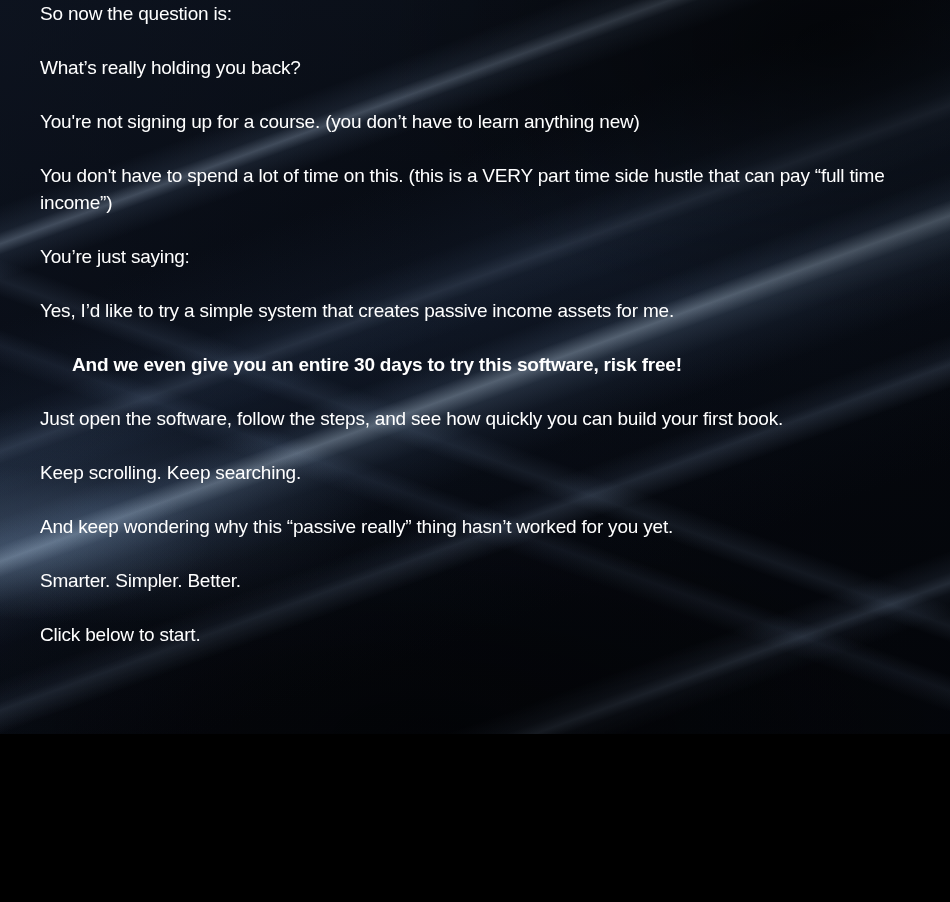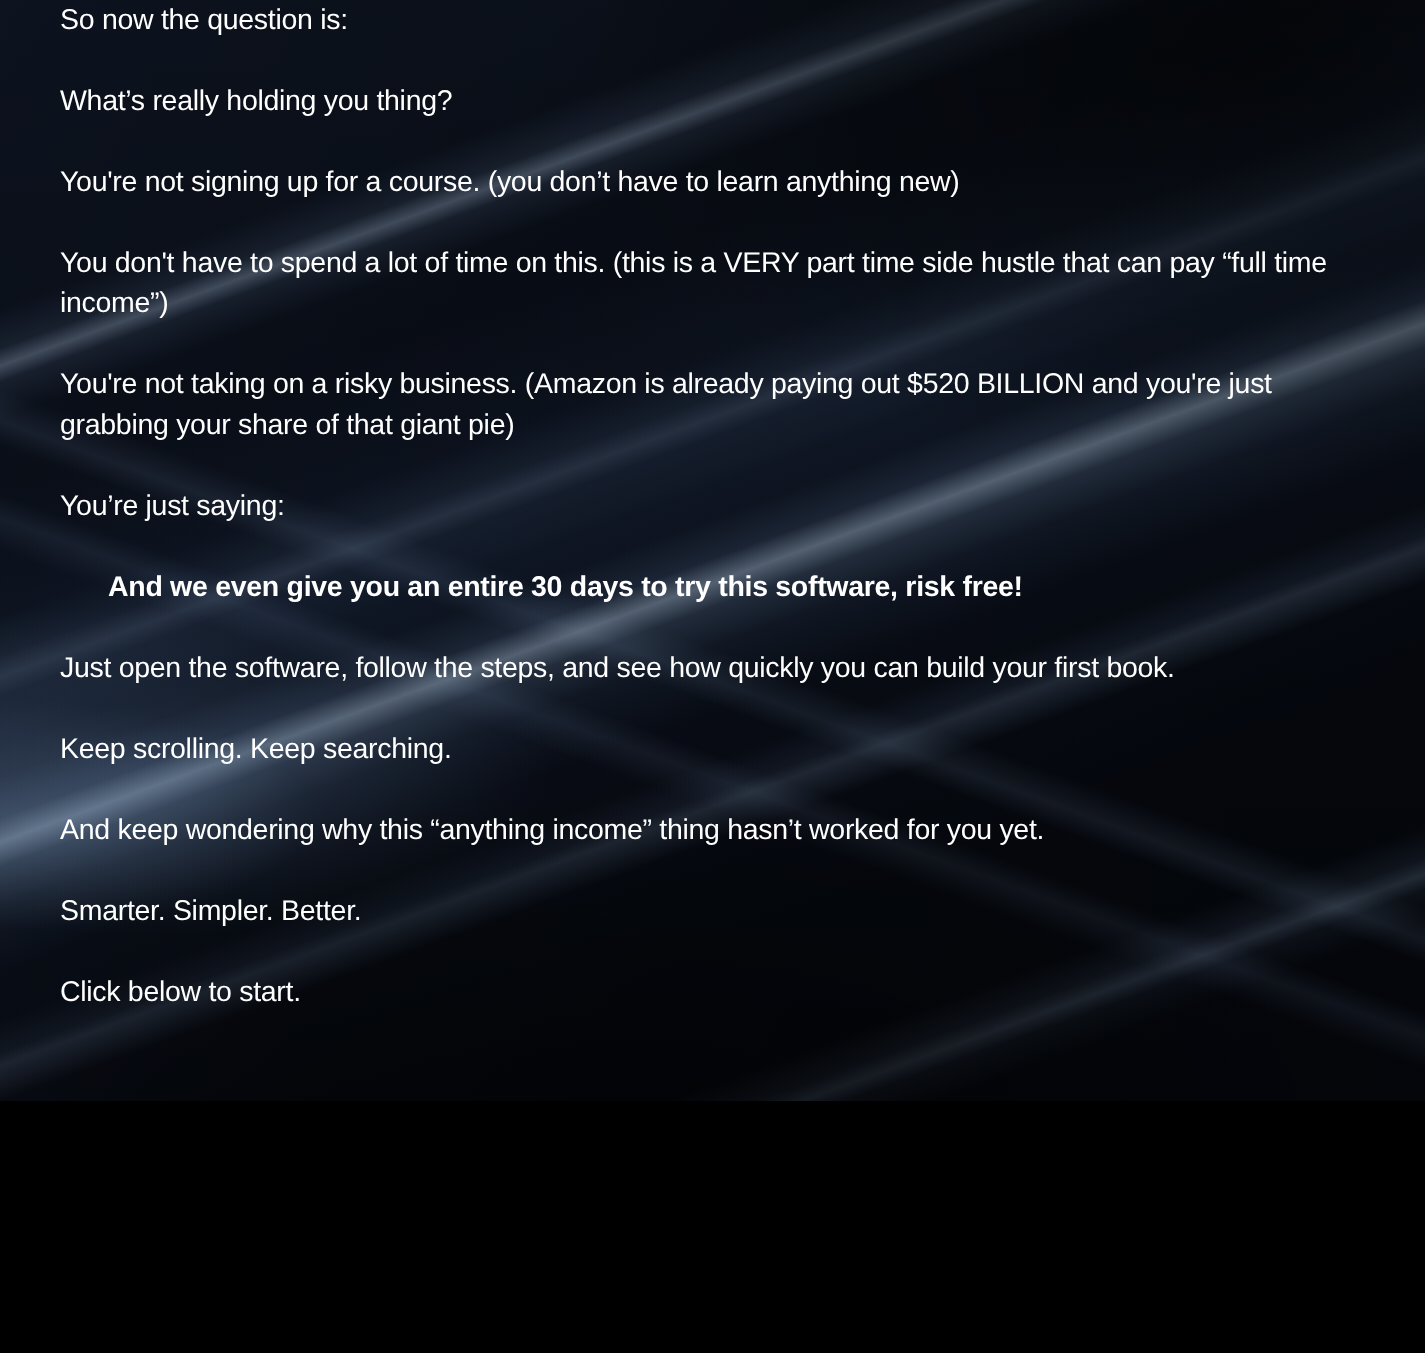--- a/index.html
+++ b/index.html
@@ -51,25 +51,25 @@
     font-weight: 700;
     margin-left: 32px;
   }
 </style>
 </head>
 <body>
 
 <div class="page">
   <div class="copy">
     <p>So now the question is:</p>
-    <p>What’s really holding you thing?</p>
+    <p>What’s really holding you back?</p>
     <p>You're not signing up for a course. (you don’t have to learn anything new)</p>
     <p>You don't have to spend a lot of time on this. (this is a VERY part time side hustle that can pay “full time income”)</p>
-    <p>You're not taking on a risky business. (Amazon is already paying out $520 BILLION and you're just grabbing your share of that giant pie)</p>
     <p>You’re just saying:</p>
+    <p>Yes, I’d like to try a simple system that creates passive income assets for me.</p>
     <p class="bold">And we even give you an entire 30 days to try this software, risk free!</p>
     <p>Just open the software, follow the steps, and see how quickly you can build your first book.</p>
     <p>Keep scrolling. Keep searching.</p>
-    <p>And keep wondering why this “anything income” thing hasn’t worked for you yet.</p>
+    <p>And keep wondering why this “passive really” thing hasn’t worked for you yet.</p>
     <p>Smarter. Simpler. Better.</p>
     <p>Click below to start.</p>
   </div>
 </div>
 
 </body></html>

